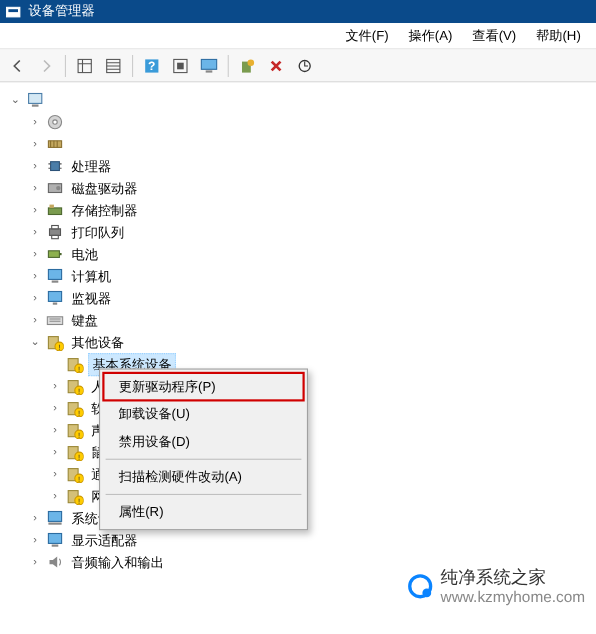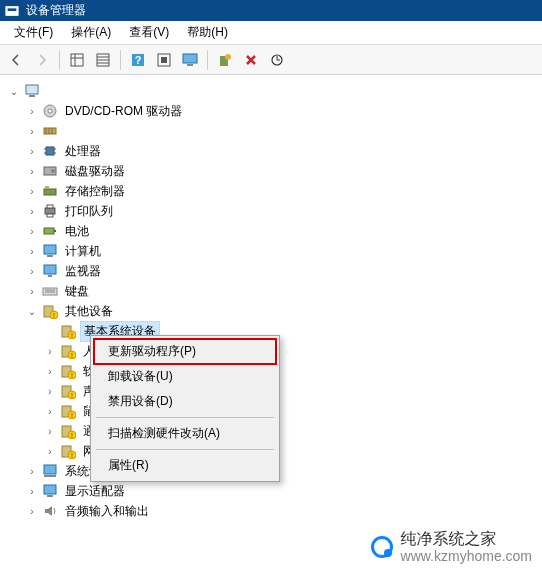--- a/index.html
+++ b/index.html
@@ -1,37 +1,37 @@
 <!DOCTYPE html>
 <html><head>
 <meta charset="utf-8">
 <style>
   * { box-sizing: border-box; margin: 0; padding: 0; }
   body { font-family: "Microsoft YaHei", "Segoe UI", sans-serif; font-size: 12px; background: #fff; width: 542px; height: 576px; position: relative; overflow: hidden; }
   .titlebar { background: #1a5490; background: linear-gradient(#0a4a8a,#0a4a8a); height: 21px; display: flex; align-items: center; padding: 0 4px; color: #fff; }
   .titlebar .icon-small { width: 16px; height: 16px; margin-right: 6px; display:inline-flex; align-items:center; justify-content:center; }
   .titlebar-title { font-size: 12px; }
-  .menubar { height: 24px; background: #fff; display: flex; align-items: center; padding: 0 6px; gap: 2px; border-bottom: 1px solid #ddd;}
+  .menubar { height: 24px; background: #fff; display: flex; align-items: center; padding: 0 6px; gap: 2px; border-bottom: 1px solid #ddd; justify-content: flex-end;}
   .menubar-item { padding: 2px 8px; cursor: default; }
   .toolbar { height: 30px; background: #f7f7f7; border-bottom: 1px solid #d0d0d0; display: flex; align-items: center; padding: 0 4px; gap: 2px; }
   .tbtn { width: 24px; height: 24px; display:inline-flex; align-items:center; justify-content:center; border:1px solid transparent; }
   .sep { width:1px; height:20px; background:#ccc; margin:0 3px; }
   .tree-area { padding: 6px 4px; overflow:auto; height: calc(100% - 28px - 24px - 30px - 40px); background:#fff; }
   .tree ul { list-style:none; padding-left: 18px; }
   .tree > ul { padding-left: 4px; }
   .tree-node { display:flex; align-items:center; height:20px; gap:4px; white-space:nowrap; }
   .expander { width:12px; height:12px; display:inline-flex; align-items:center; justify-content:center; color:#666; font-size:10px; cursor:default; }
   .node-icon { width:16px; height:16px; display:inline-flex; align-items:center; justify-content:center; }
   .node-label { padding:1px 3px; }
   .node-label.selected { background:#cce8ff; border:1px dotted #99d1ff; }
   .context-menu { position:absolute; background:#f0f0f0; border:1px solid #a0a0a0; box-shadow: 3px 3px 6px rgba(0,0,0,0.25); padding:3px; width:190px; }
   .cm-item { padding:4px 14px; cursor:default; }
   .cm-item.hl { outline:2px solid #d00000; outline-offset:-1px; }
   .cm-sep { height:1px; background:#c0c0c0; margin:3px 2px; }
-  .watermark { position:absolute; right:10px; bottom:12px; display:flex; align-items:center; gap:8px; color:#333; font-size:16px; }
+  .watermark { position:absolute; right:10px; bottom:26px; display:flex; align-items:center; gap:8px; color:#333; font-size:16px; }
   .watermark .logo { width:22px; height:22px; border-radius:50%; border:3px solid #0a84ff; position:relative; }
   .watermark .logo::after { content:""; position:absolute; width:8px; height:8px; background:#0a84ff; border-radius:50%; right:-2px; bottom:-2px; }
   .watermark .sub { font-size:14px; color:#888; display:block; margin-top:-2px;}
   svg { display:block; }
 </style>
 </head>
 <body>
 
 <div class="titlebar">
   <span class="icon-small">
@@ -133,21 +133,20 @@
 
         <li>
               <div class="tree-node">
                 <span class="expander">›</span>
                 <span class="node-icon">
                   <svg width="16" height="16">
                     <circle cx="8" cy="8" r="6" fill="#d4d4d4" stroke="#888"></circle>
                     <circle cx="8" cy="8" r="2" fill="#fff" stroke="#888"></circle>
                   </svg>
                 </span>
-                <span class="node-label">DVD/CD-ROM 驱动器</span>
               </div>
             </li>
             <li>
               <div class="tree-node">
                 <span class="expander">›</span>
                 <span class="node-icon">
                   <svg width="16" height="16">
                     <rect x="2" y="5" width="12" height="6" fill="#c4a860" stroke="#8a7030"></rect>
                     <line x1="4" y1="5" x2="4" y2="11" stroke="#8a7030"></line>
                     <line x1="7" y1="5" x2="7" y2="11" stroke="#8a7030"></line>

